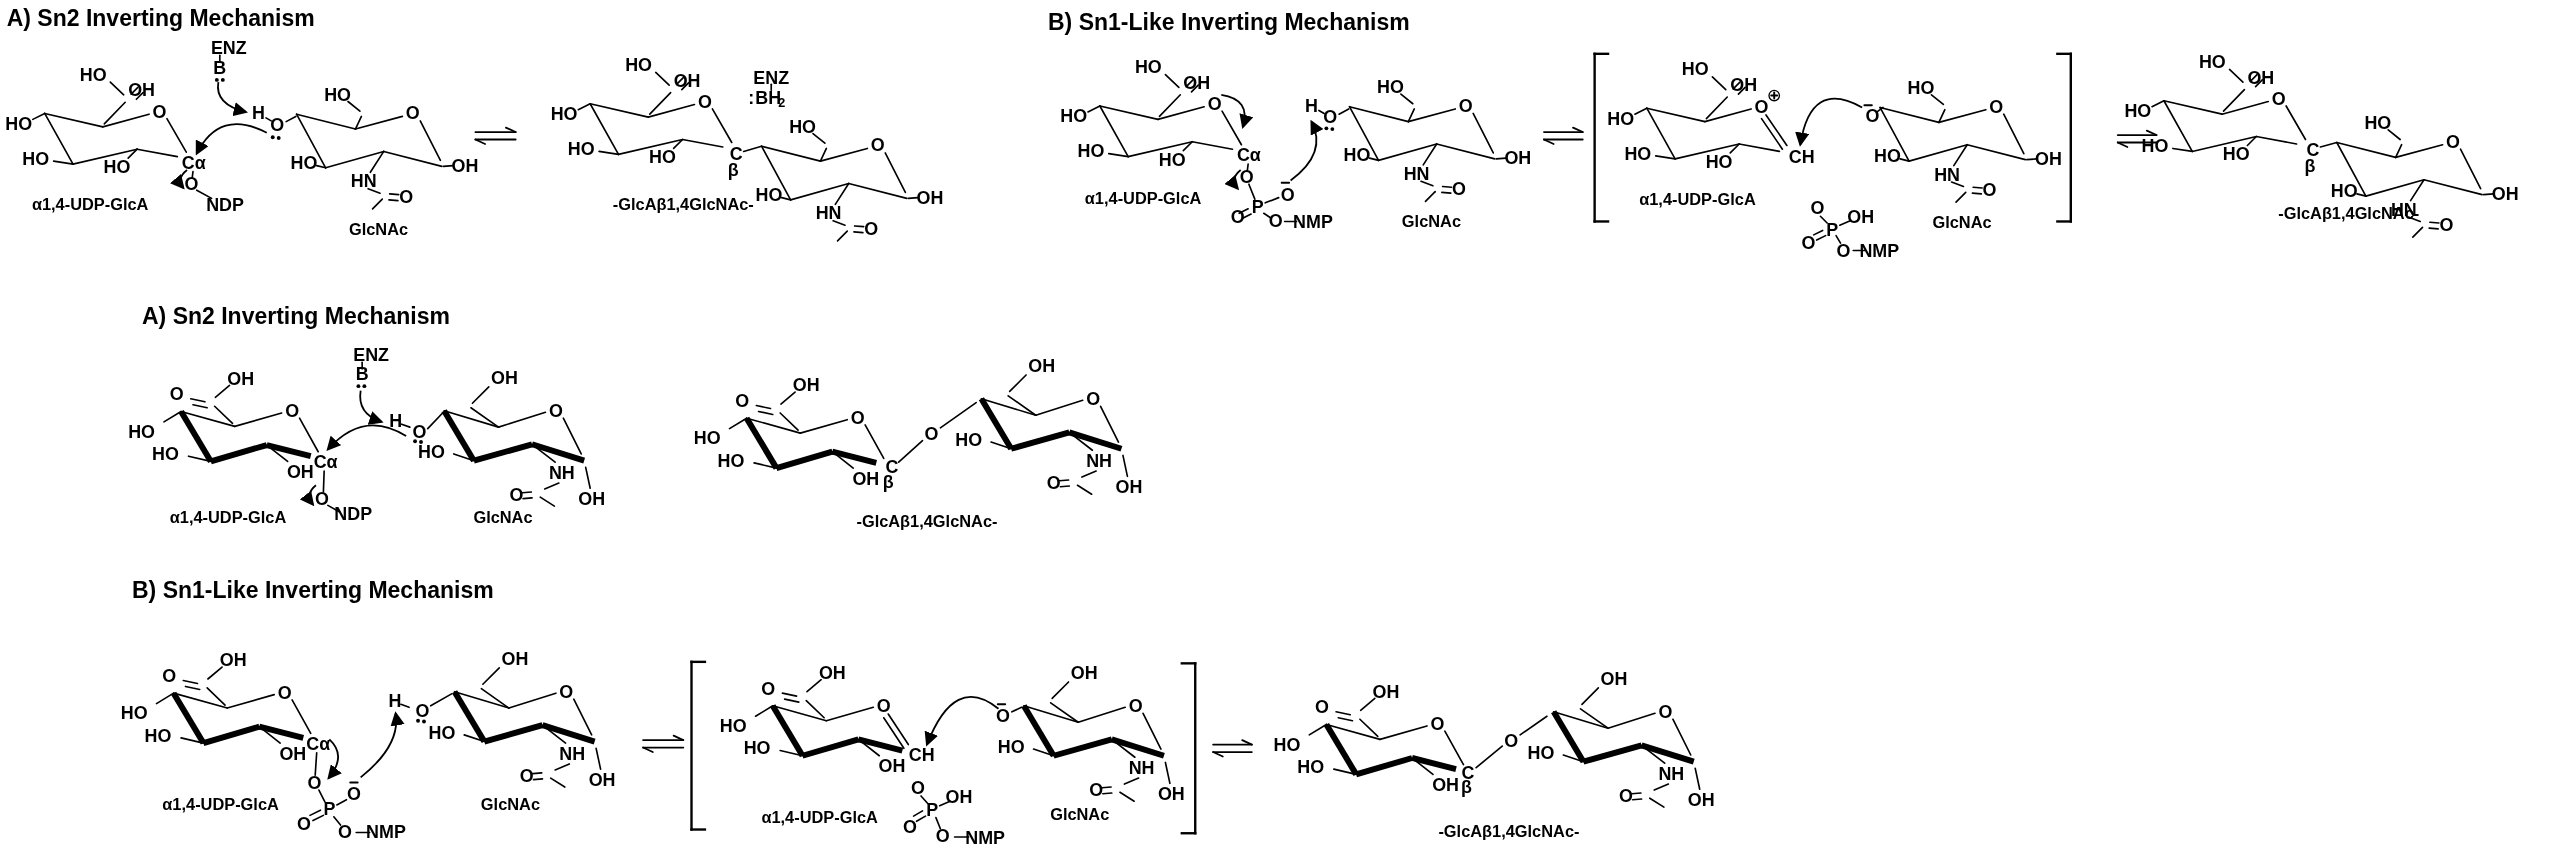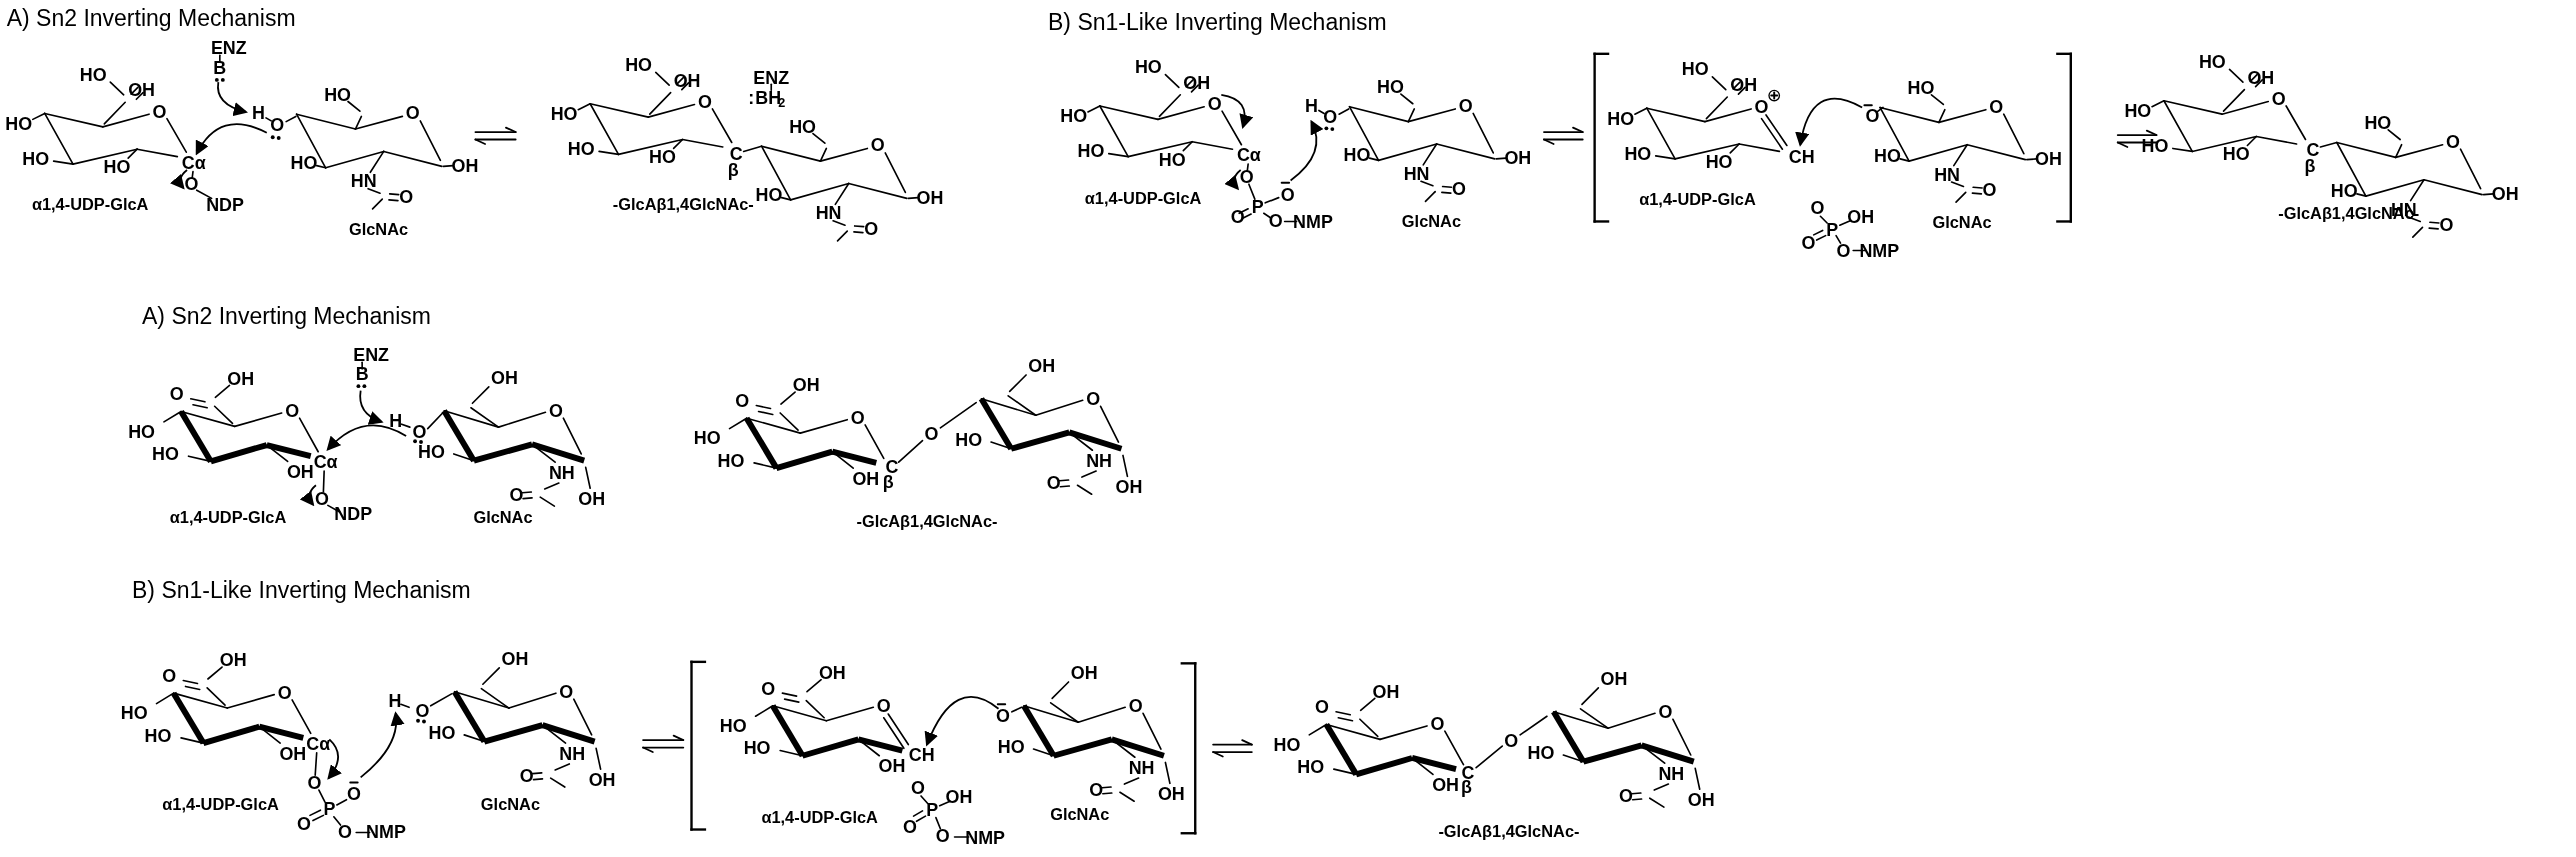--- a/index.html
+++ b/index.html
@@ -1,19 +1,19 @@
 <!DOCTYPE html>
 <html style="font-size:12px"><head>
 <meta charset="utf-8">
 <style>
   html,body{margin:0;padding:0;background:#fff;}
   #stage{position:relative;width:2576px;height:858px;background:#fff;overflow:hidden;
          font-family:"Liberation Sans",sans-serif;}
   #mech{position:absolute;left:0;top:0;}
-  .title{position:absolute;font-weight:normal;font-size:23px;color:#000;white-space:nowrap;}
+  .title{position:absolute;font-weight:bold;font-size:23px;color:#000;white-space:nowrap;}
   .bond{stroke:#000;stroke-width:2.2;fill:none;stroke-linecap:round;}
   .bbold{stroke:#000;stroke-width:8;fill:none;stroke-linecap:butt;}
   .atom{font-family:"Liberation Sans",sans-serif;font-weight:bold;font-size:24px;fill:#000;
         text-anchor:middle;}
   .small{font-size:17px;}
   .mlabel{font-family:"Liberation Sans",sans-serif;font-weight:bold;font-size:22px;fill:#000;
         text-anchor:middle;}
   .curve{stroke:#000;stroke-width:2.4;fill:none;}
   .eq{stroke:#000;stroke-width:2.4;fill:none;stroke-linecap:round;}
   .bracket{stroke:#000;stroke-width:3.2;fill:none;stroke-linecap:square;}

